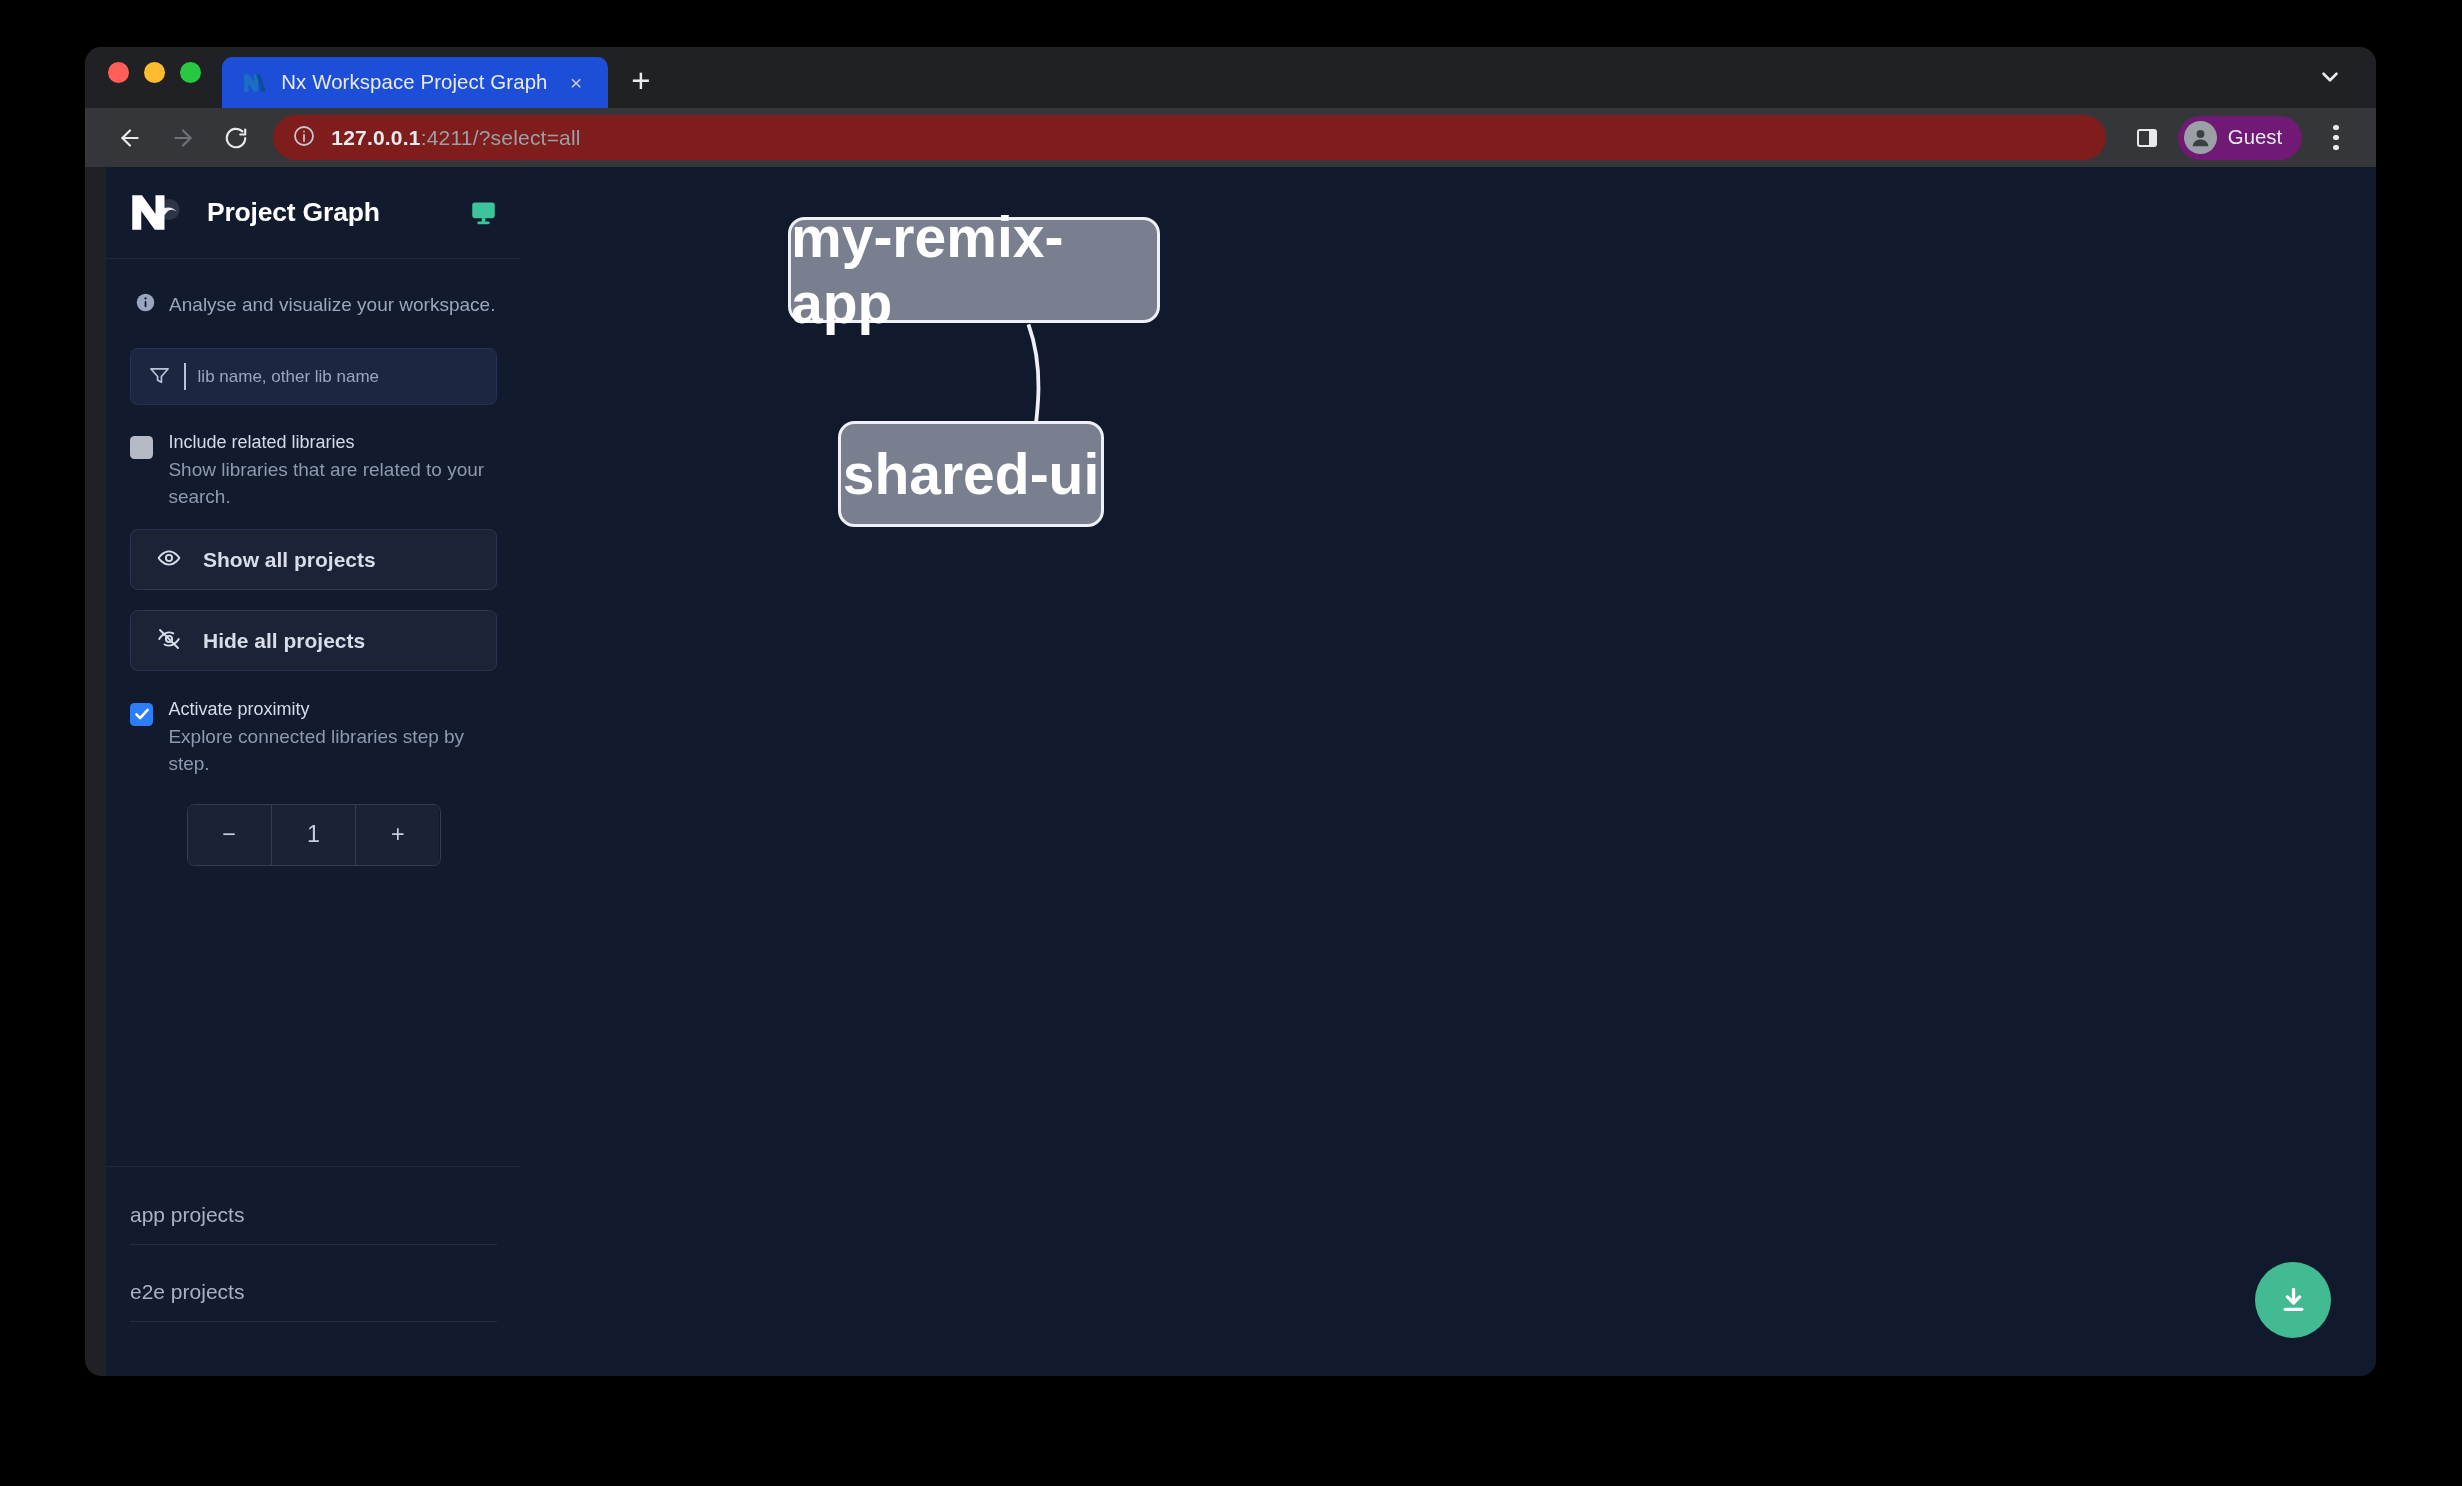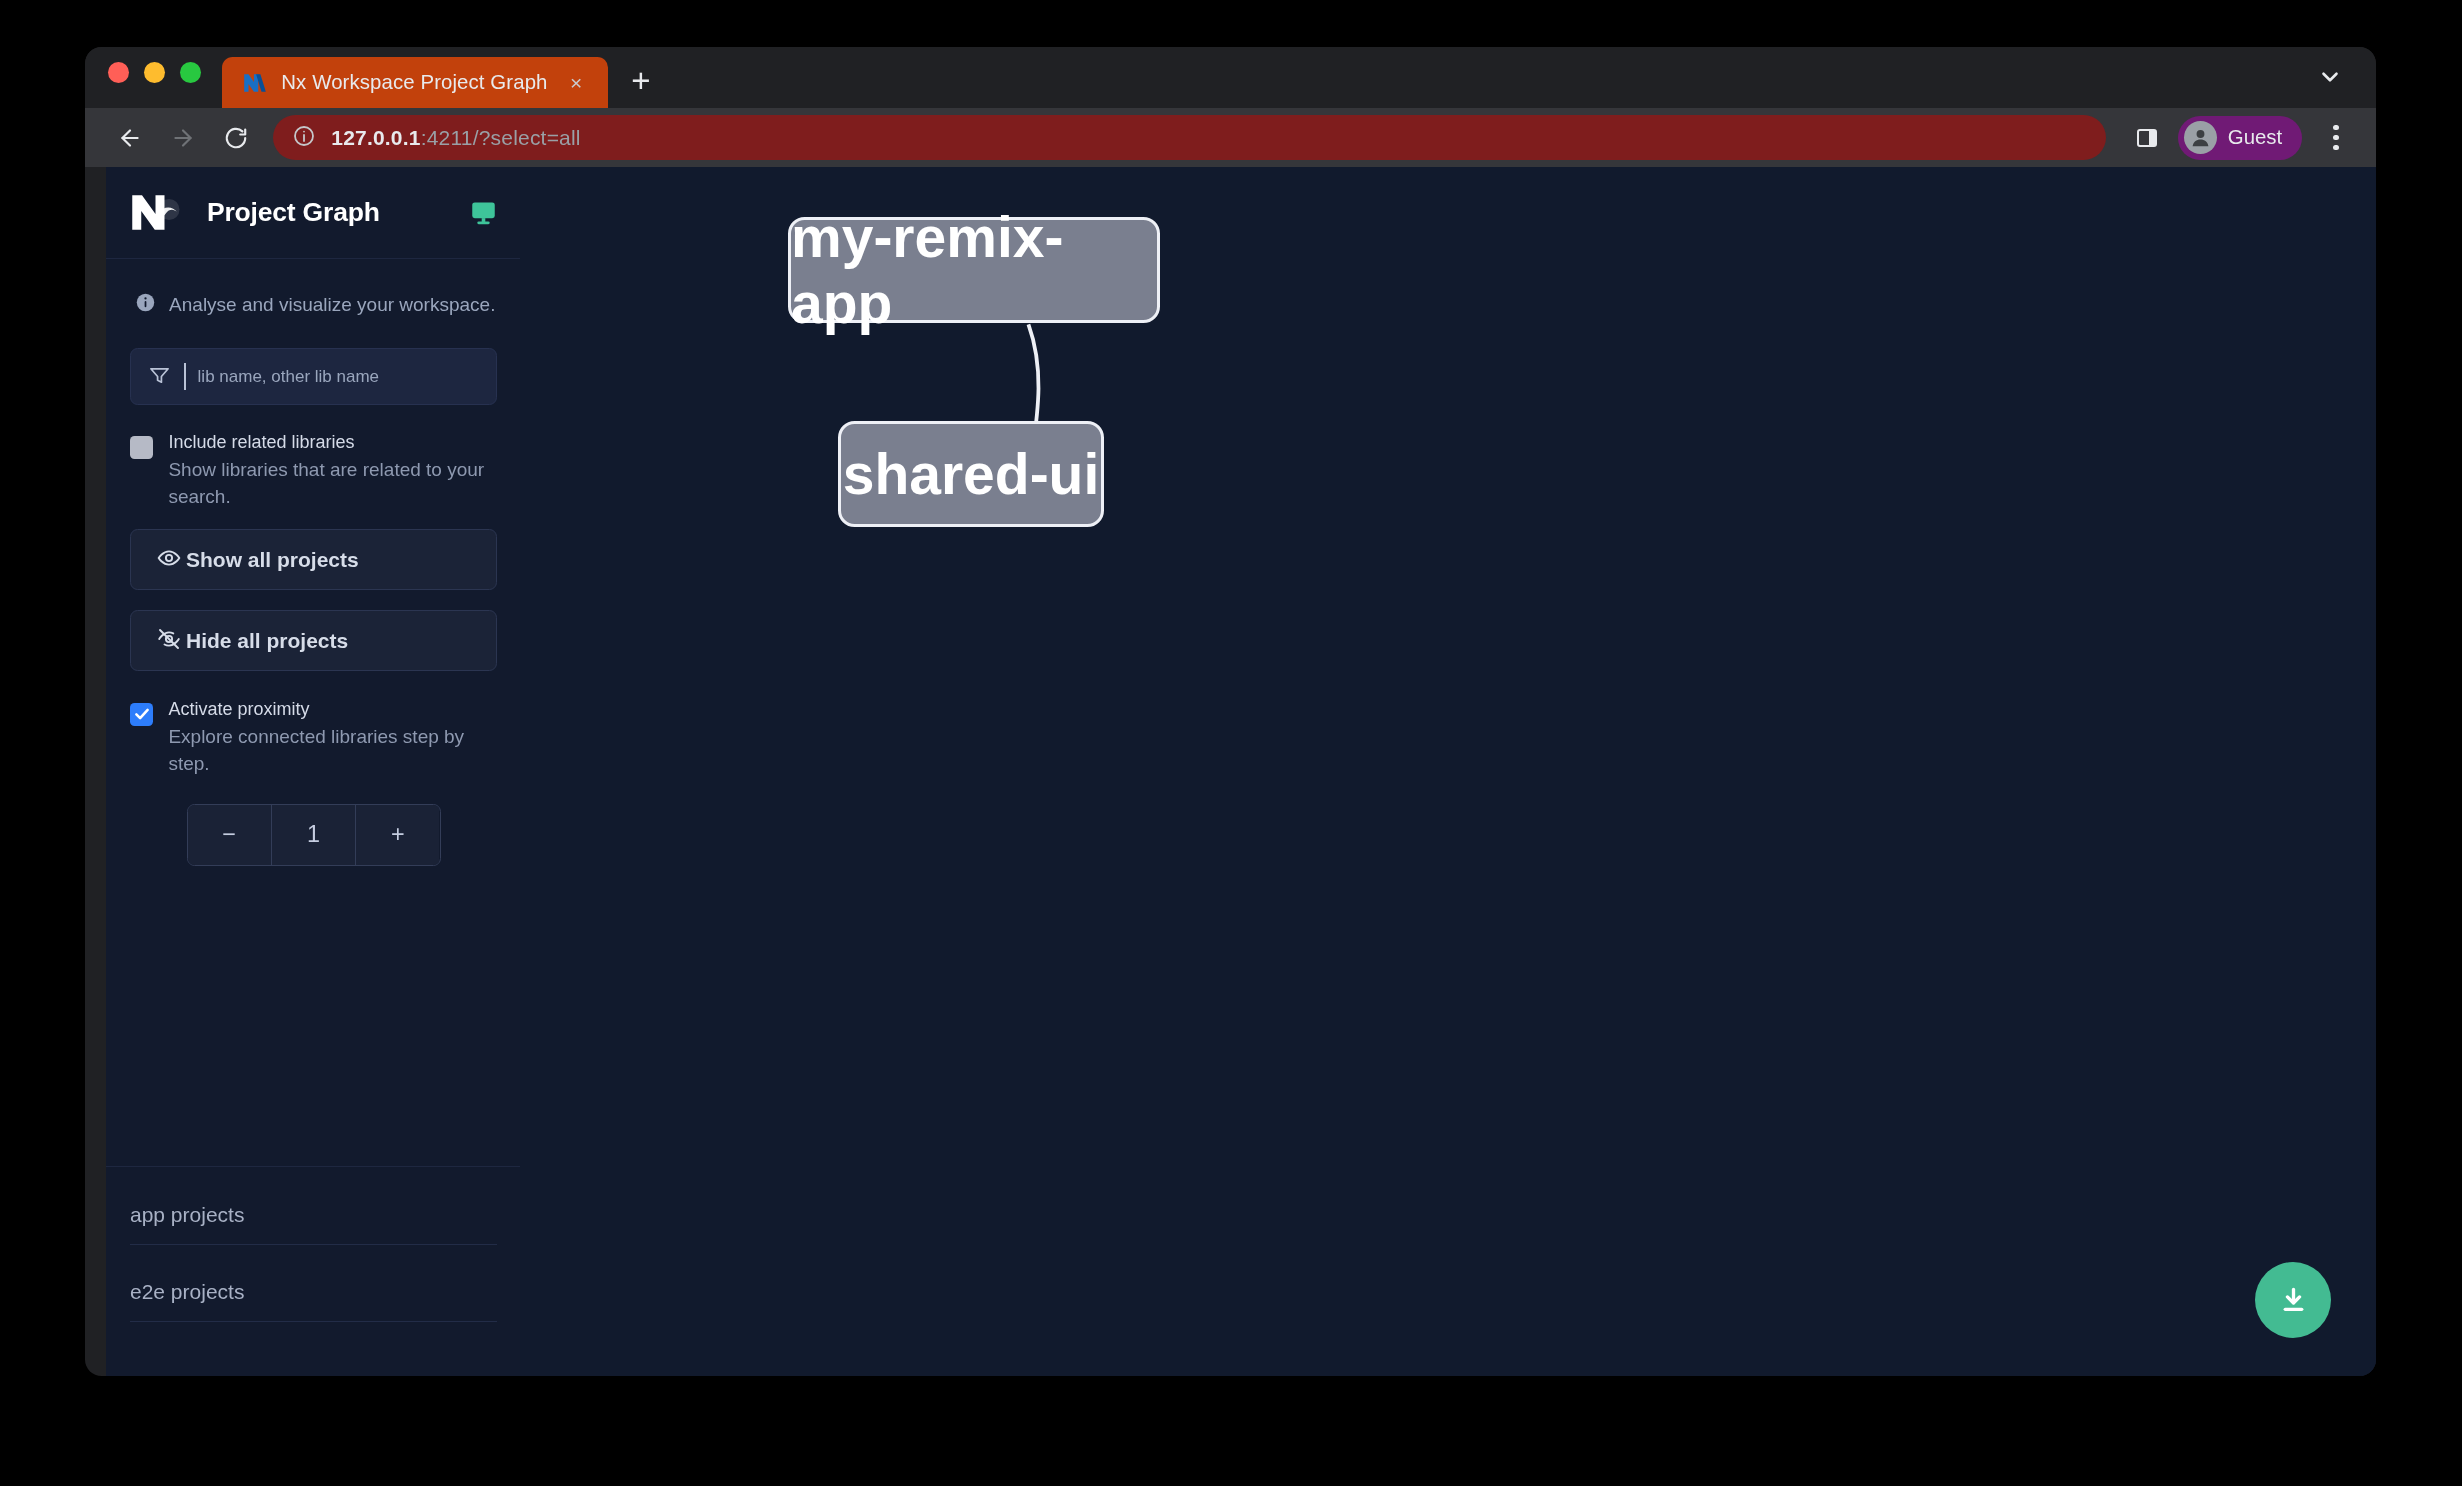--- a/index.html
+++ b/index.html
@@ -35,21 +35,21 @@
     height: 61px; padding-bottom: 10.6px; padding-right: 21px;
   }
   .tl { width: 21px; height: 21px; border-radius: 50%; }
   .tl.red { background: #ff5f57; }
   .tl.yellow { background: #febc2e; }
   .tl.green { background: #28c840; }
 
   .tab {
     display: flex; align-items: center;
     height: 51px;
-    background: #c2410c;
+    background: #1d4ed8;
     border-radius: 10.6px 10.6px 0 0;
     padding: 0 16.6px 0 19.7px;
     gap: 13.6px;
     min-width: 340px;
     justify-content: space-between;
   }
   .tab-favicon {
     width: 26px; height: 26px;
     display: flex; align-items: center; justify-content: center;
     flex: none;
@@ -210,21 +210,21 @@
   }
 
   .pbtn {
     margin-top: 19.7px;
     height: 61px;
     background: #1b2337;
     border: 0.8px solid #2b3551;
     border-radius: 7.6px;
     display: flex; align-items: center;
     padding-left: 26px;
-    gap: 5px;
+    gap: 22px;
   }
   .pbtn-label { font-size: 21px; font-weight: 700; color: #d7dde9; }
 
   .stepper {
     margin: 27px auto 0;
     width: 254px; height: 62px;
     border: 0.8px solid #333d58;
     border-radius: 7.6px;
     display: flex;
     overflow: hidden;

